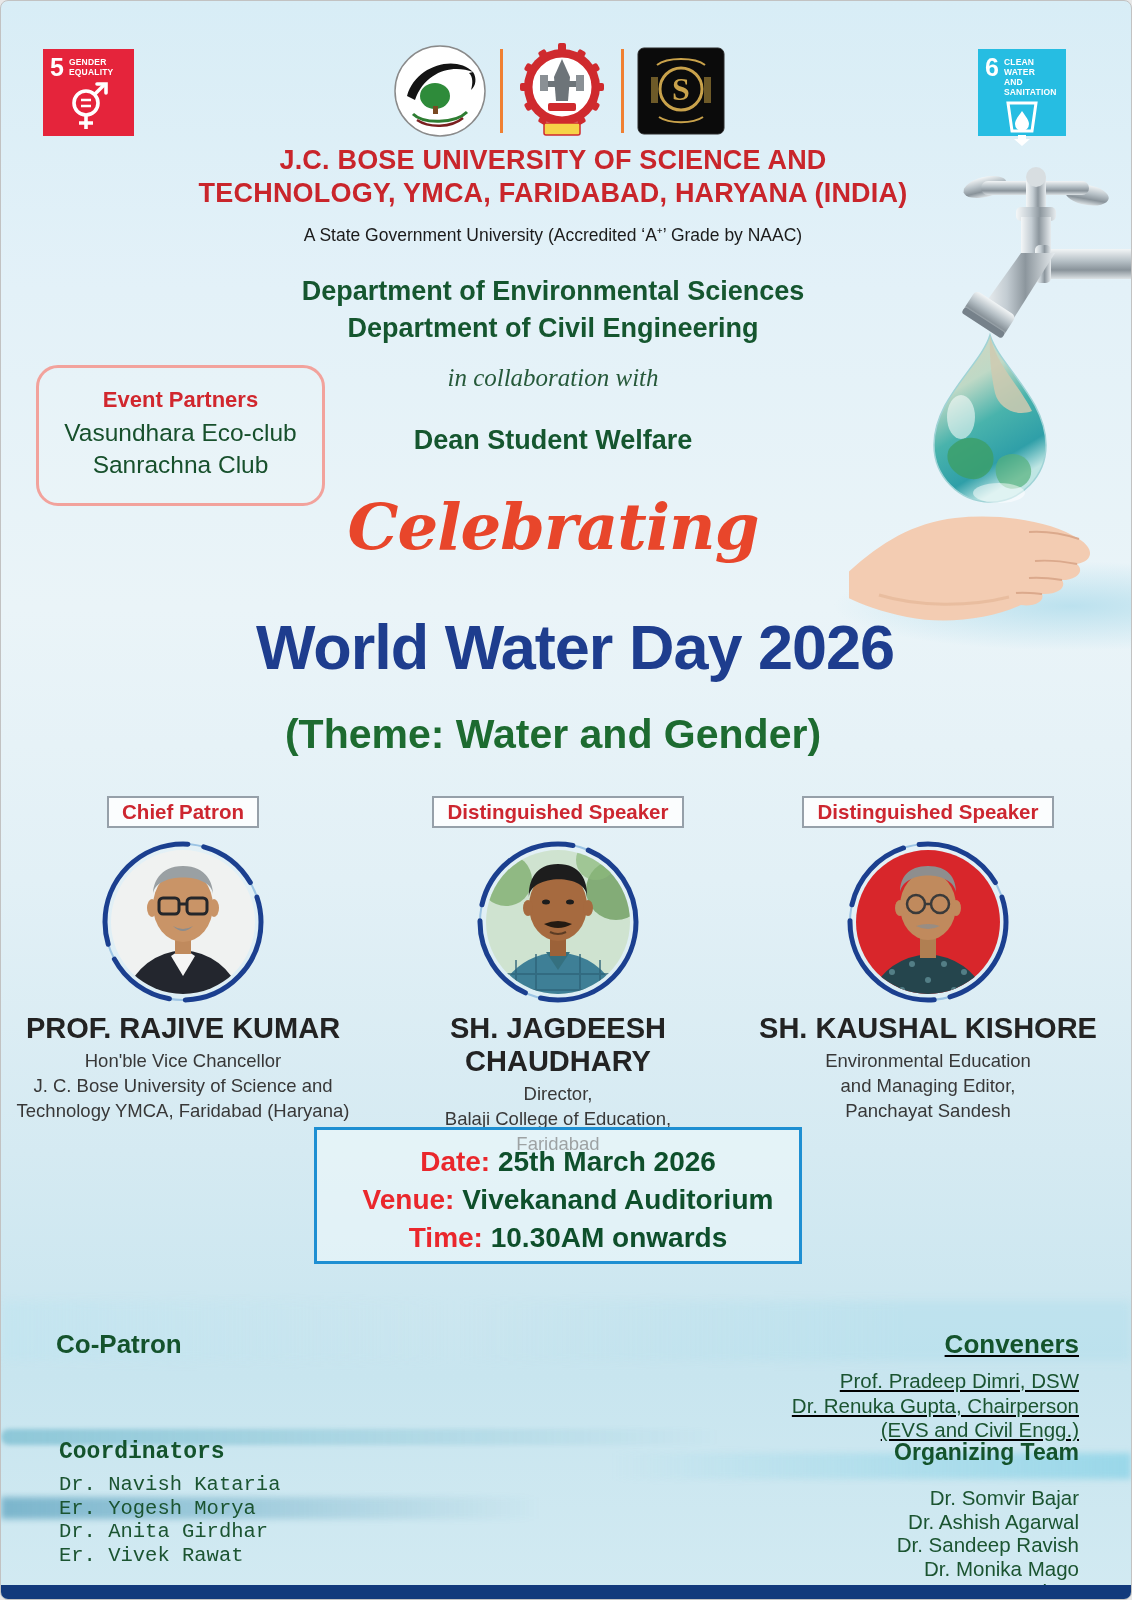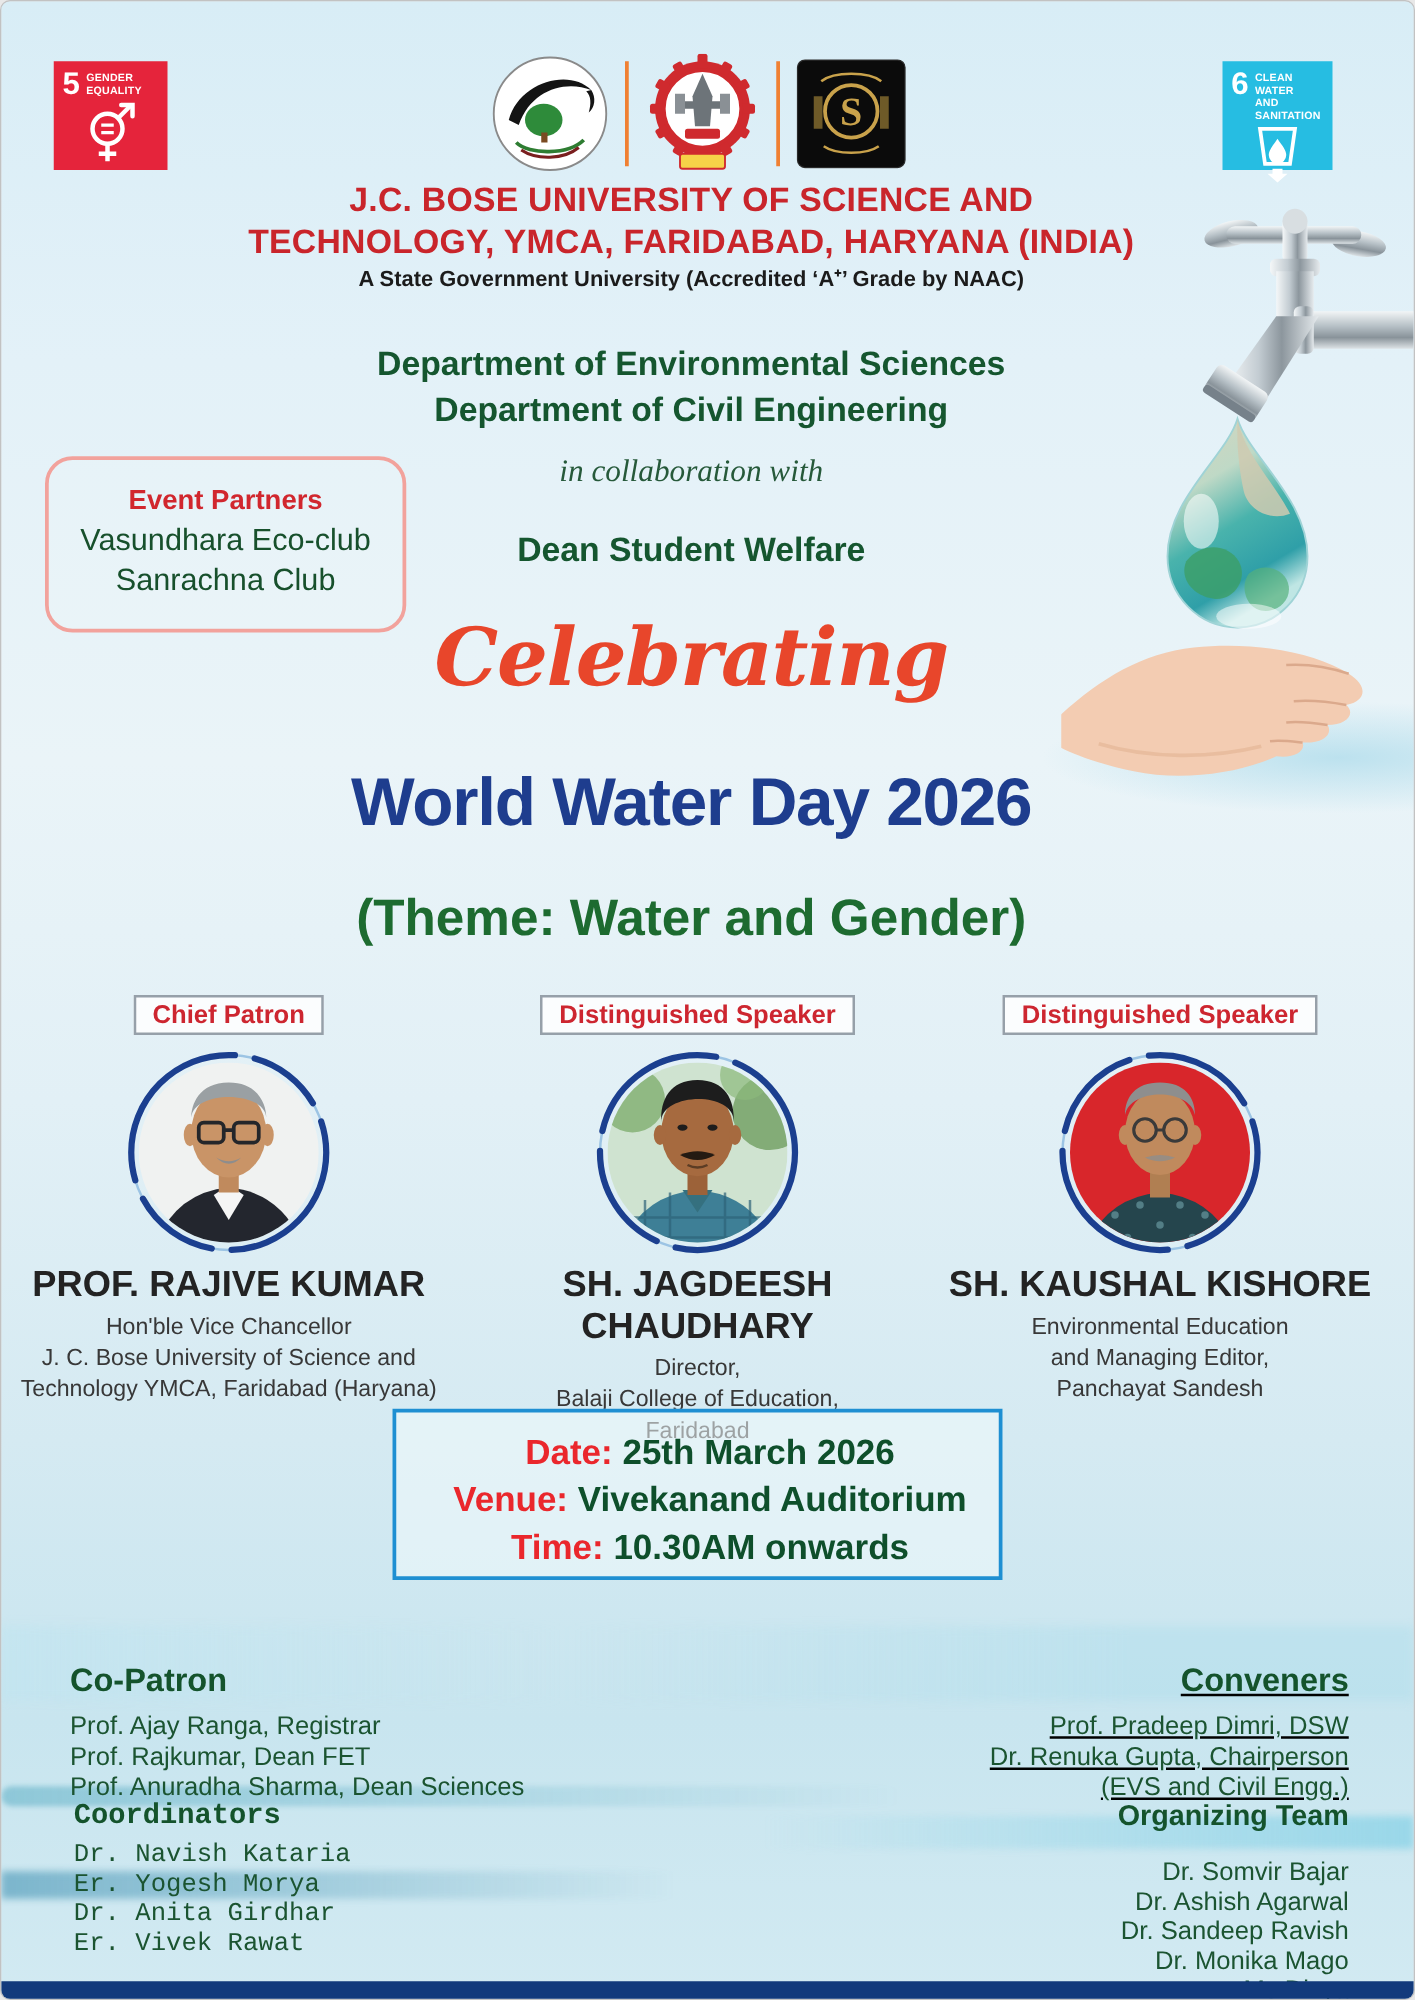--- a/index.html
+++ b/index.html
@@ -29,33 +29,33 @@
   .sdg-num{font-size:25px;font-weight:bold;line-height:24px;}
   .sdg-label{font-size:8.5px;font-weight:bold;line-height:10px;letter-spacing:.2px;margin-top:2px;}
   .sdg-icon{display:block;margin:2px auto 0;}
 
   
   #logo-row{left:392px;top:42px;display:flex;align-items:center;gap:13px;}
   .logo-divider{width:3px;height:84px;background:#f08032;}
 
   
   .uni-line{font-size:27px;font-weight:bold;color:#c9252b;line-height:33px;letter-spacing:.2px;}
-  .accred{font-size:17.5px;font-weight:bold;color:#1b1b1b;margin-top:0;}
+  .accred{font-size:17.5px;font-weight:normal;color:#1b1b1b;margin-top:12px;}
 
   .dept{font-size:27px;font-weight:bold;color:#15562f;line-height:37px;}
   .collab{font-family:"Liberation Serif",serif;font-style:italic;font-size:25px;color:#26593a;}
   .dsw{font-size:27px;font-weight:bold;color:#15562f;}
 
   #event-partners{left:35px;top:364px;width:289px;height:141px;border:3px solid #f2a29c;border-radius:22px;box-sizing:border-box;text-align:center;background:rgba(255,255,255,0.10);}
   .ep-title{font-size:22px;font-weight:bold;color:#d1272e;margin-top:19px;}
   .ep-item{font-size:24.5px;color:#17502c;line-height:32px;}
   .ep-items{margin-top:4px;}
 
   #celebrating{top:488px;font-family:"DejaVu Serif",serif;font-style:italic;font-weight:bold;font-size:64px;color:#e8462b;letter-spacing:-1px;}
-  #main-title{top:610px;font-size:54px;font-weight:bold;color:#1e3d8e;letter-spacing:-1px;}
+  #main-title{top:610px;font-size:63px;font-weight:bold;color:#1e3d8e;letter-spacing:-1px;padding-left:22px;}
   #theme{top:710px;font-size:41px;font-weight:bold;color:#1d6b30;}
 
   
   .speaker{position:absolute;top:795px;width:360px;text-align:center;}
   .sp1{left:2px;} .sp2{left:377px;} .sp3{left:747px;}
   .role-box{display:inline-block;border:2px solid #96a0a9;background:#fbfdfe;padding:2px 13px;font-size:20.5px;font-weight:bold;color:#cd2630;}
   .photo-wrap{width:164px;height:164px;margin:12px auto 8px;position:relative;}
   .sp-name{font-size:29px;font-weight:bold;color:#232323;margin-top:4px;}
   .sp-line{font-size:18.5px;color:#383838;line-height:25px;}
   .sp-lines{margin-top:3px;}
@@ -415,25 +415,20 @@
       </div>
       <div class="detail-row">
         <span class="detail-label">Time:</span>
         <span class="detail-value">10.30AM onwards</span>
       </div>
     </div>
   </div>
 
   <div class="abs" id="co-patron">
     <div class="sec-heading">Co-Patron</div>
-    <div class="items">
-      <div class="sec-item">Prof. Ajay Ranga, Registrar</div>
-      <div class="sec-item">Prof. Rajkumar, Dean FET</div>
-      <div class="sec-item">Prof. Anuradha Sharma, Dean Sciences</div>
-    </div>
   </div>
 
   <div class="abs" id="conveners">
     <div class="sec-heading">Conveners</div>
     <div class="items">
       <div class="sec-item">Prof. Pradeep Dimri, DSW</div>
       <div class="sec-item">Dr. Renuka Gupta, Chairperson</div>
       <div class="sec-item">(EVS and Civil Engg.)</div>
     </div>
   </div>

